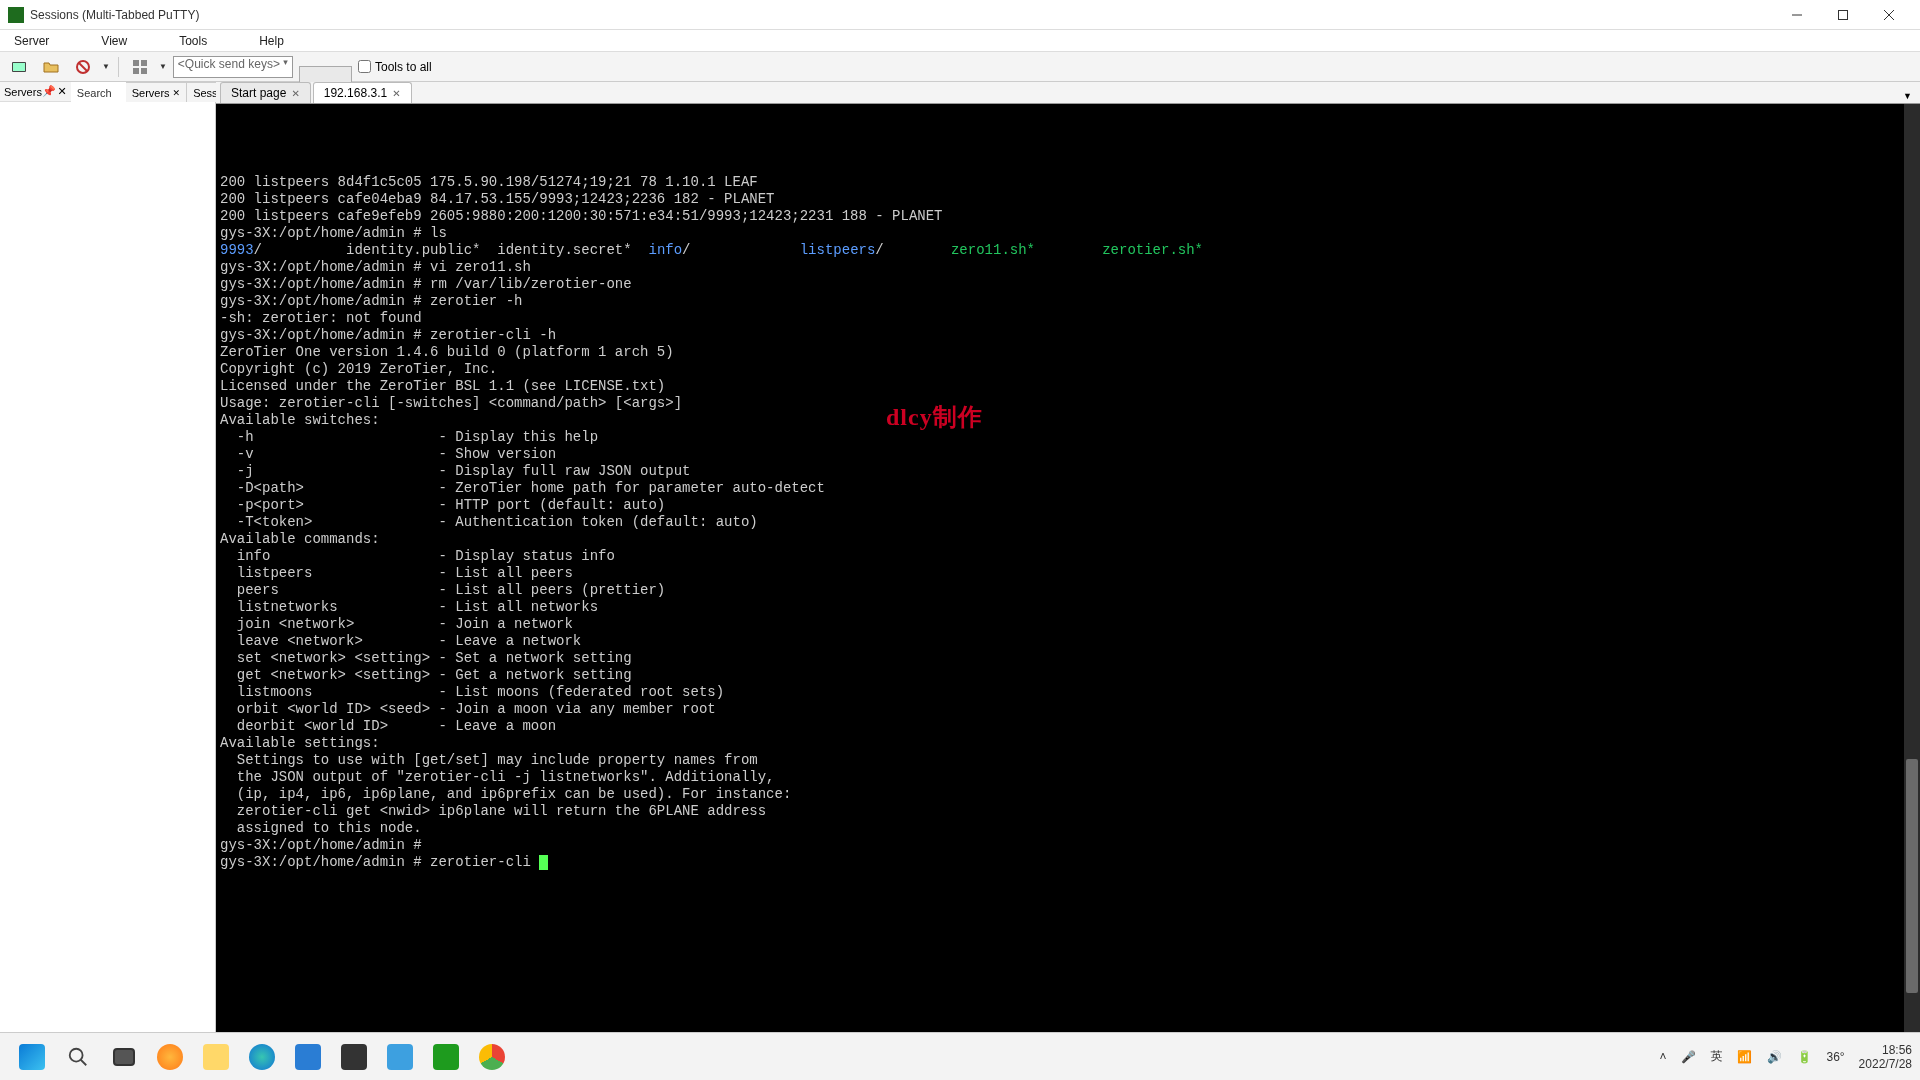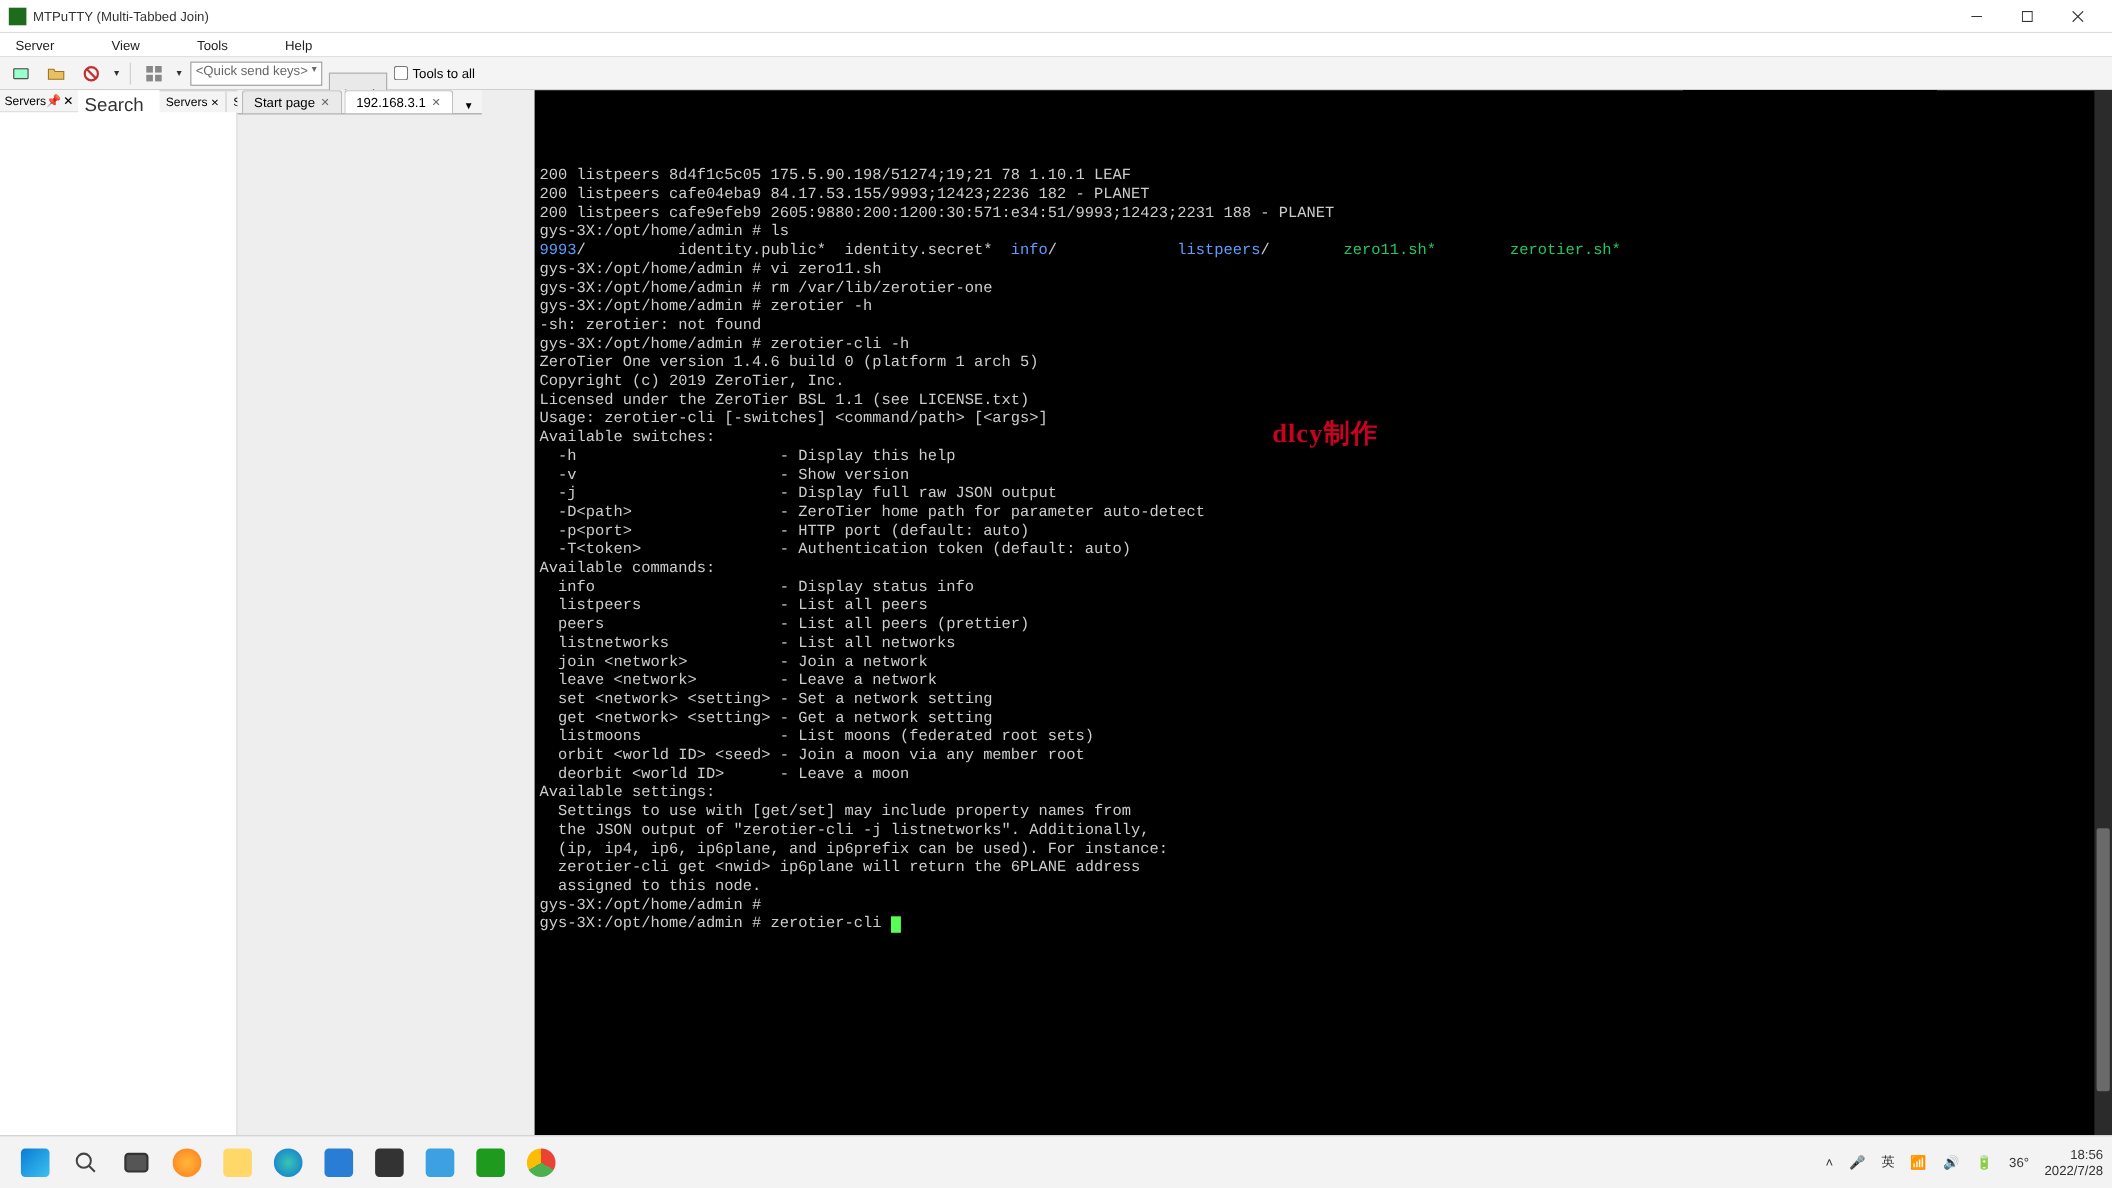--- a/index.html
+++ b/index.html
@@ -24,35 +24,35 @@
 .tb-sendbtn { height: 22px; padding: 12px 10px; background: #e9e9e9; border: 1px solid #aaa; margin-top: 24px; }
 .tb-check { display: flex; align-items: center; gap: 4px; }
 .tb-check input { width: 13px; height: 13px; }
 
 
 .main { display: flex; height: calc(100% - 30px - 22px - 30px - 40px); }
 .sidebar { width: 216px; background: #fff; border-right: 1px solid #ccc; display: flex; flex-direction: row; }
 .sidebar-header { height: 20px; background: #f4f4f4; display: flex; align-items: center; justify-content: space-between; padding: 0 4px; font-size: 11px; border-bottom: 1px solid #ddd; }
 .sidebar-header .pins { display: flex; gap: 2px; }
 .search-row { padding: 4px 6px; border-bottom: 1px solid #eee; }
-.search-row label { font-size: 17px; color: #333; }
+.search-row label { font-size: 11px; color: #333; }
 .tree { padding: 4px; font-size: 12px; flex: 1; overflow: auto; }
 .tree-item { display: flex; align-items: center; gap: 4px; padding: 1px 0 1px 6px; }
 .tree-item.child { padding-left: 26px; }
 .tree-arrow { font-size: 9px; color: #555; width: 10px; }
 .tree-icon { width: 14px; height: 12px; display: inline-block; }
 .folder-icon { background: #fce28a; border: 1px solid #caa33e; }
 .pc-icon { background: #d3e6f7; border: 1px solid #7da9cc; }
 
 
 .sidebar-tabs { height: 20px; display: flex; background: #f4f4f4; border-top: 1px solid #ccc; font-size: 11px; }
 .sidebar-tabs .stab { padding: 2px 6px; display: flex; align-items: center; gap: 3px; border-right: 1px solid #ccc; }
 
 
-.content { flex: 1; display: flex; background: #eee; gap: 48px; }
+.content { flex: 1; display: flex; flex-direction: column; background: #eee; }
 .tabstrip { height: 22px; background: #f4f4f4; display: flex; align-items: flex-end; border-bottom: 1px solid #999; padding-left: 4px; }
 .tab { padding: 3px 10px; font-size: 12px; background: #eaeaea; border: 1px solid #bbb; border-bottom: none; margin-right: 2px; display: flex; align-items: center; gap: 5px; border-radius: 3px 3px 0 0; }
 .tab.active { background: #fff; }
 .tab .x { font-size: 10px; color: #666; }
 
 
 .terminal { flex: 1; background: #000; color: #ccc; font-family: "Consolas", "Courier New", monospace; font-size: 14px; line-height: 17px; padding: 2px 4px; white-space: pre; overflow: hidden; position: relative; }
 .c-green { color: #22c55e; }
 .c-blue { color: #5c9dff; }
 .cursor { background: #55ff55; display: inline-block; width: 9px; height: 15px; vertical-align: text-bottom; }
@@ -68,21 +68,21 @@
 .clock { text-align: right; line-height: 14px; }
 
 .term-scroll { position: absolute; right: 0; top: 0; bottom: 0; width: 16px; background: #2b2b2b; }
 .term-scroll .thumb { position: absolute; left: 2px; right: 2px; top: 70%; height: 25%; background: #6a6a6a; border-radius: 2px; }
 </style>
 </head>
 <body>
 
 <div class="titlebar">
   <span class="app-icon"></span>
-  <span class="title">MTPuTTY (Multi-Tabbed Join)</span>
+  <span class="title">Sessions (Multi-Tabbed PuTTY)</span>
   <div class="winbtn">
       <svg viewBox="0 0 10 10">
         <line x1="0" y1="5" x2="10" y2="5" stroke="#333" stroke-width="1"></line>
       </svg>
     </div>
   <div class="winbtn">
       <svg viewBox="0 0 10 10">
         <rect x="0.5" y="0.5" width="9" height="9" fill="none" stroke="#333" stroke-width="1"></rect>
       </svg>
     </div>

